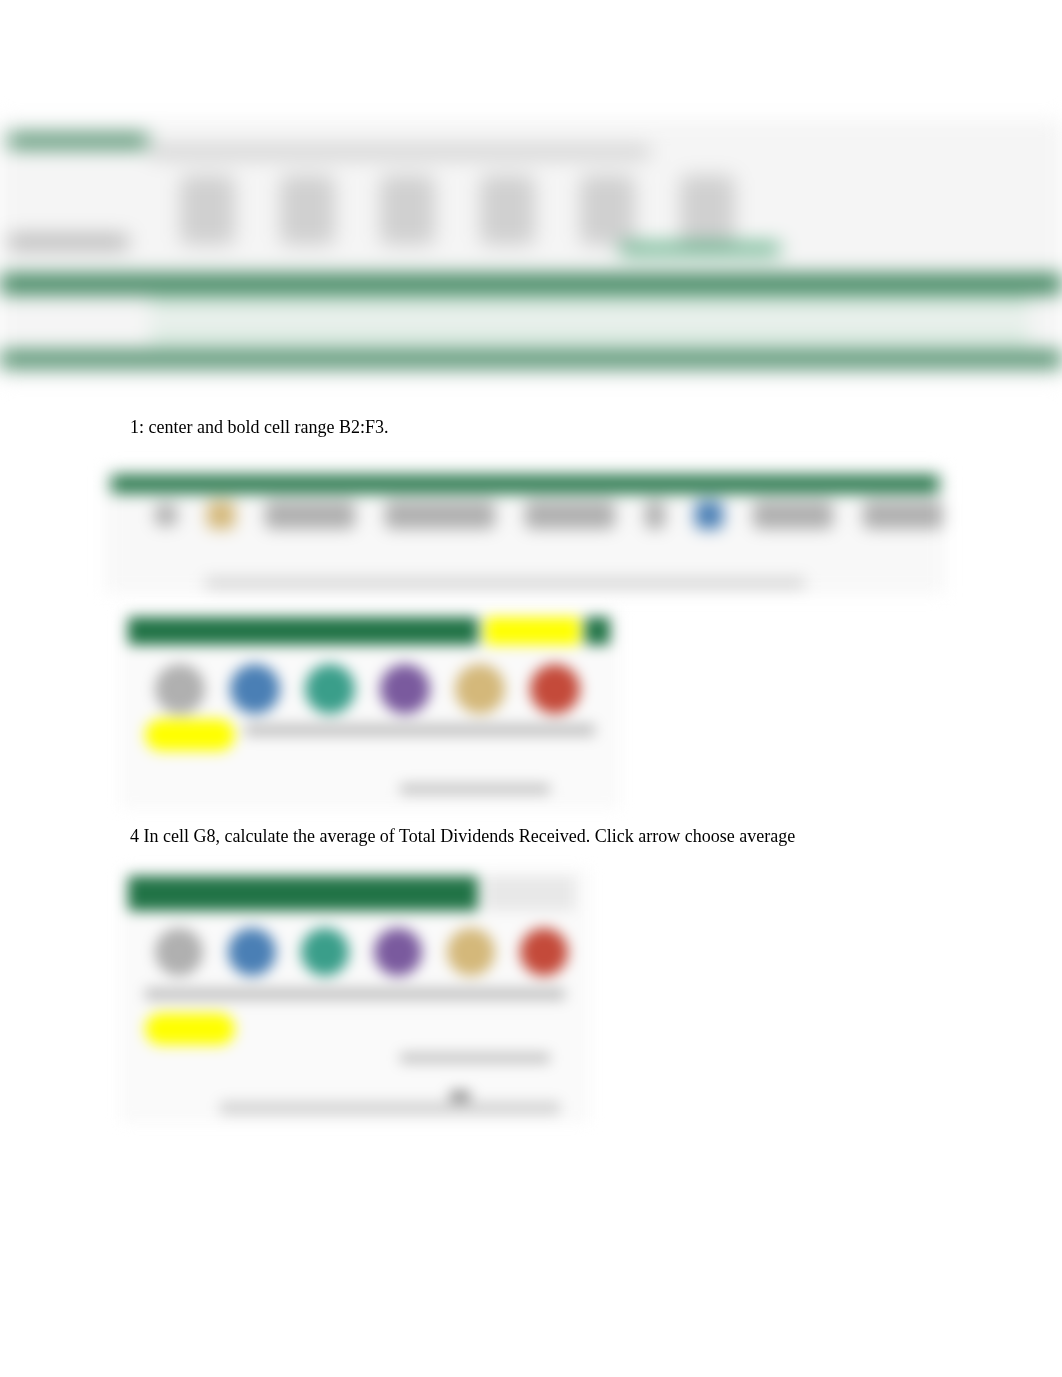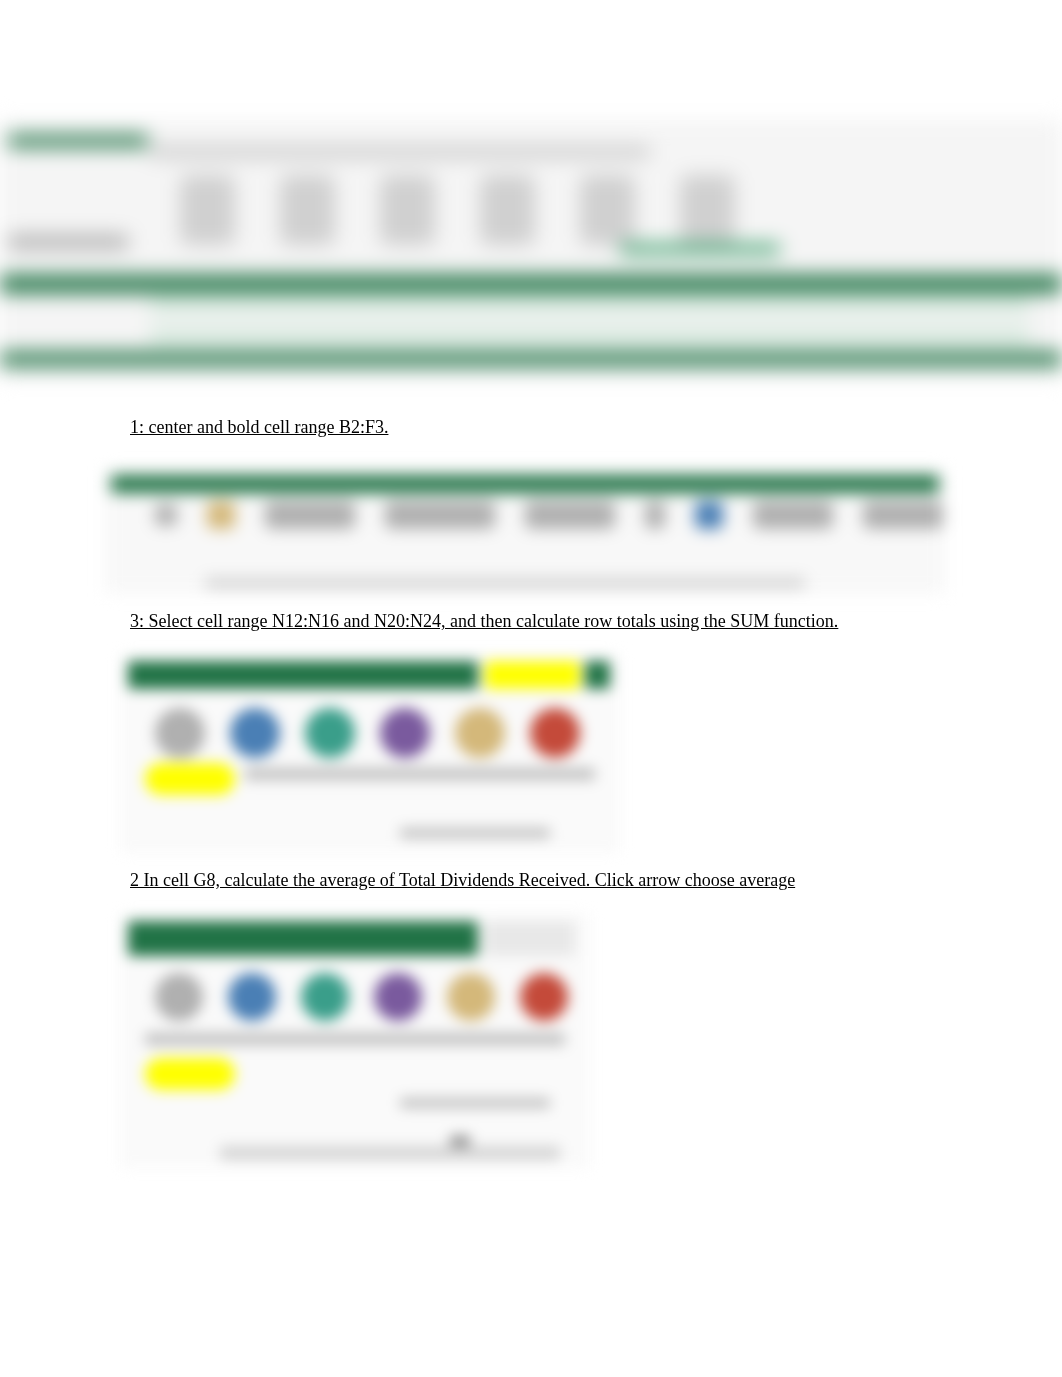--- a/index.html
+++ b/index.html
@@ -115,21 +115,20 @@
       background: #3a9e6a;
       border-radius: 2px;
     }
     
     .text-content {
       position: relative;
       margin-top: 280px;
       font-size: 18px;
       line-height: 1.9;
       color: #000000;
-      text-decoration: underline;
     }
     
     .instruction {
       margin-bottom: 8px;
     }
     
     
     .blur-image-mid {
       position: relative;
       width: 840px;
@@ -395,40 +394,39 @@
         <div class="btn-blob c-gray" style="width:110px;"></div>
         <div class="btn-blob c-gray" style="width:90px;"></div>
         <div class="btn-blob c-gray" style="width:20px;"></div>
         <div class="btn-blob c-blue"></div>
         <div class="btn-blob c-gray" style="width:80px;"></div>
         <div class="btn-blob c-gray" style="width:80px;"></div>
       </div>
       <div class="footer-row"></div>
     </div>
 
-    <p class="instruction">3: Select cell range N12:N16 and N20:N24, and then calculate row totals using the SUM function.</p>
 
     <div class="blur-image-formula">
       <div class="tab-bar"></div>
       <div class="yellow-tab"></div>
       <div class="green-tab-end"></div>
       <div class="icon-row">
         <div class="icon-circle c-gray"></div>
         <div class="icon-circle c-blue"></div>
         <div class="icon-circle c-teal"></div>
         <div class="icon-circle c-purple"></div>
         <div class="icon-circle c-tan"></div>
         <div class="icon-circle c-red"></div>
       </div>
       <div class="yellow-highlight"></div>
       <div class="label-row"></div>
       <div class="footer-line"></div>
     </div>
 
-    <p class="instruction">2 In cell G8, calculate the average of Total Dividends Received. Click arrow choose average</p>
+    <p class="instruction">4 In cell G8, calculate the average of Total Dividends Received. Click arrow choose average</p>
 
     <div class="blur-image-formula2">
       <div class="tab-bar"></div>
       <div class="tab-end"></div>
       <div class="icon-row">
         <div class="icon-circle c-gray"></div>
         <div class="icon-circle c-blue"></div>
         <div class="icon-circle c-teal"></div>
         <div class="icon-circle c-purple"></div>
         <div class="icon-circle c-tan"></div>

